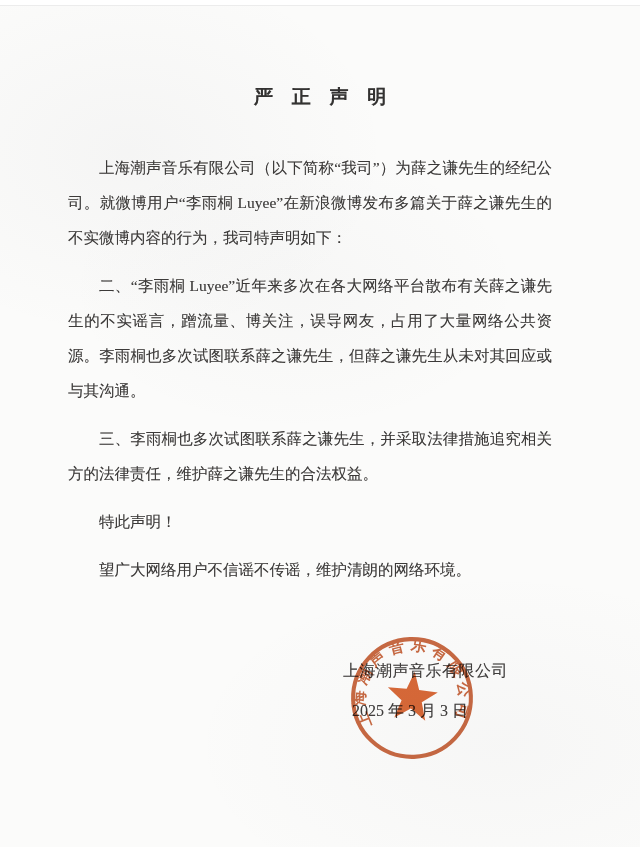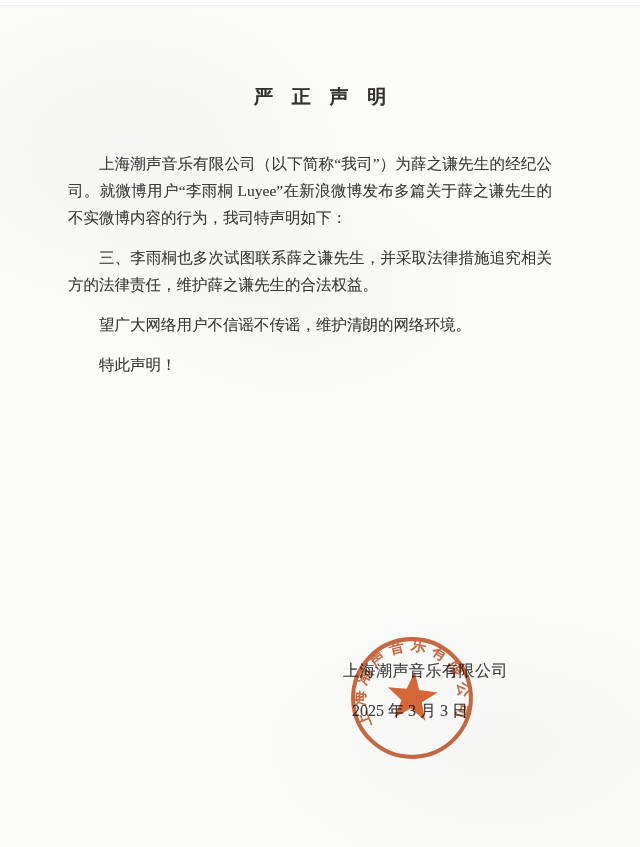--- a/index.html
+++ b/index.html
@@ -25,21 +25,21 @@
   .title {
     position: absolute; top: 84px; left: 0; width: 640px;
     text-align: center;
     font-size: 19px; font-weight: bold;
     letter-spacing: 7px; text-indent: 7px;
     color: #333231;
     text-shadow: 0 0 0.5px rgba(60,60,60,0.4);
   }
   .doc-body {
     position: absolute; top: 150px; left: 68px; width: 484px;
-    font-size: 15.5px; line-height: 27px;
+    font-size: 15.5px; line-height: 35px;
     color: #3c3a39;
     text-align: justify;
     text-shadow: 0 0 0.5px rgba(70,70,70,0.35);
   }
   .para { text-indent: 2em; margin-bottom: 13px; }
   .sig-company {
     position: absolute; left: 343px; top: 661px;
     font-size: 16px; color: #403e3d; letter-spacing: 0.5px;
     text-shadow: 0 0 0.5px rgba(70,70,70,0.35);
     z-index: 1;
@@ -69,23 +69,24 @@
 <body>
 
 <div class="page">
 
   <div class="scan-top-strip"></div>
 
   <h1 class="title">严 正 声 明</h1>
 
   <div class="doc-body">
     <p class="para">上海潮声音乐有限公司（以下简称“我司”）为薛之谦先生的经纪公司。就微博用户“李雨桐 Luyee”在新浪微博发布多篇关于薛之谦先生的不实微博内容的行为，我司特声明如下：</p>
+    <p class="para">二、“李雨桐 Luyee”近年来多次在各大网络平台散布有关薛之谦先生的不实谣言，蹭流量、博关注，误导网友，占用了大量网络公共资源。李雨桐也多次试图联系薛之谦先生，但薛之谦先生从未对其回应或与其沟通。</p>
     <p class="para">三、李雨桐也多次试图联系薛之谦先生，并采取法律措施追究相关方的法律责任，维护薛之谦先生的合法权益。</p>
+    <p class="para">特此声明！</p>
     <p class="para">望广大网络用户不信谣不传谣，维护清朗的网络环境。</p>
-    <p class="para">特此声明！</p>
   </div>
 
   <div class="sig-company">上海潮声音乐有限公司</div>
 
   <div class="sig-date">2025 年 3 月 3 日</div>
 
   <svg class="seal" viewBox="-65 -65 130 130" xmlns="http://www.w3.org/2000/svg">
     <circle cx="0" cy="0" r="58" fill="none" stroke-width="4" stroke="#c65f35"></circle>
     <path id="sealTextPath" d="M -38.5 27 A 47 47 0 1 1 38.5 27" fill="none"></path>
     <text class="seal-ring-text" fill="#c65f35">

